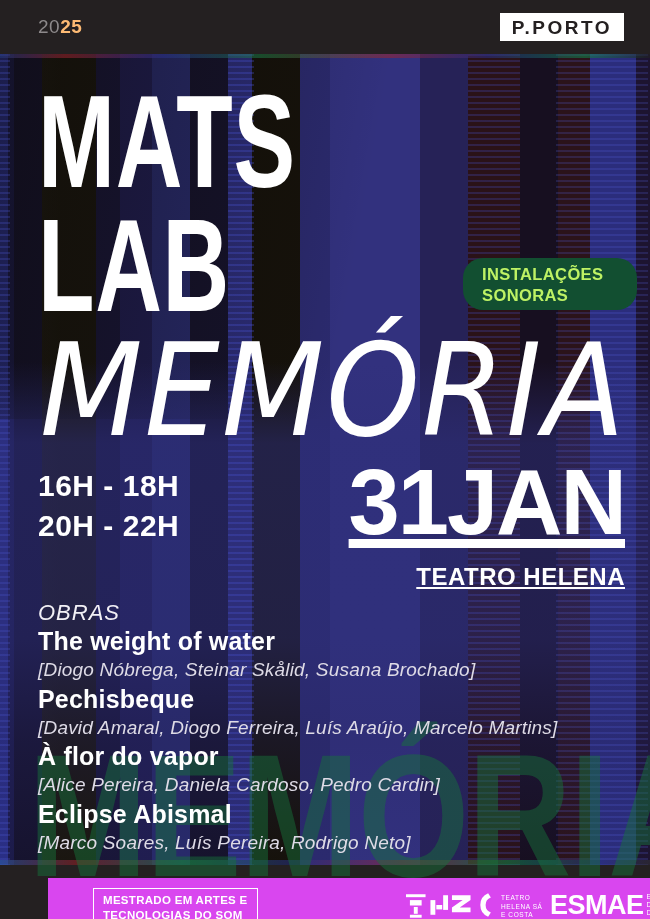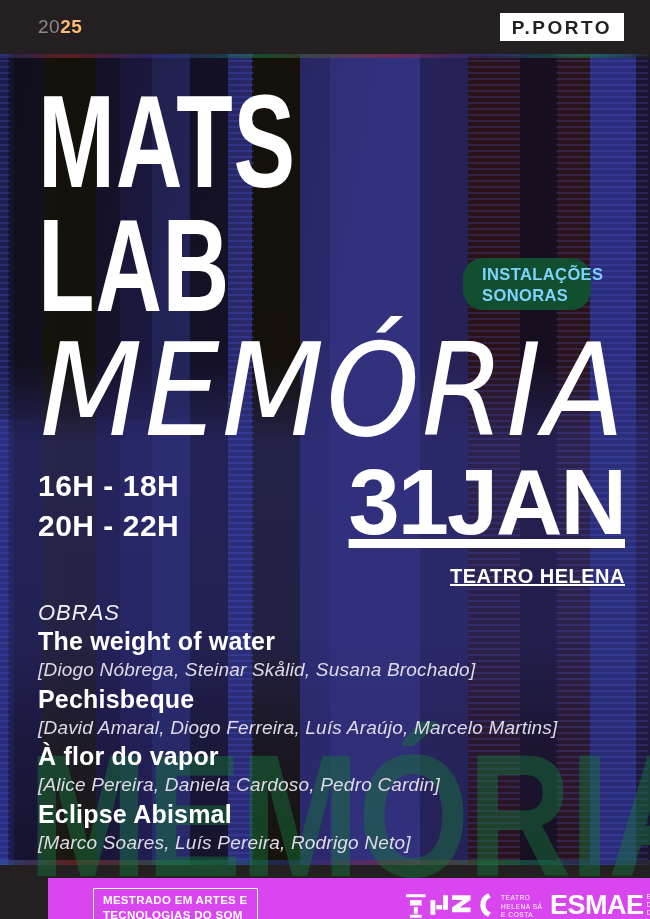--- a/index.html
+++ b/index.html
@@ -112,43 +112,43 @@
   .title-3 {
     position: absolute; left: 40px; top: 327px;
     font-size: 128px; line-height: 1; font-weight: 200; font-style: italic;
     white-space: nowrap; letter-spacing: 2px;
     transform: scaleX(0.93); transform-origin: 0 0;
     font-family: "DejaVu Sans", "Liberation Sans", sans-serif;
   }
 
   .badge {
     position: absolute; left: 463px; top: 258px;
-    width: 128px; height: 52px; border-radius: 20px;
+    width: 174px; height: 52px; border-radius: 20px;
     background: #124f31;
     padding: 6px 0 0 19px;
     font-size: 16.5px; font-weight: 700; line-height: 20.5px;
-    letter-spacing: 0.4px; color: #7dd3fc;
+    letter-spacing: 0.4px; color: #bef264;
   }
   .badge span { display: block; }
 
   .times {
     position: absolute; left: 38px; top: 466px;
     font-size: 30px; font-weight: 700; line-height: 40px;
     letter-spacing: 0.5px; color: #fff;
   }
 
   .dateblock {
     position: absolute; right: 25px; top: 456px; text-align: right; text-decoration: underline;
   }
   .date-big {
     font-size: 92px; line-height: 1; font-weight: 800; letter-spacing: -2px;
     color: #fff;
   }
   .venue-line {
-    font-size: 20px; font-weight: 700; line-height: 37px; letter-spacing: 0.5px;
+    font-size: 24px; font-weight: 700; line-height: 37px; letter-spacing: 0.5px;
     color: #fff;
   }
   .venue-1 { margin-top: 10px; }
 
   .obras { position: absolute; left: 38px; top: 600px; }
   .obras-heading {
     font-size: 22px; font-style: italic; font-weight: 400;
     letter-spacing: 1px; line-height: 26px; color: #f2f0f5;
   }
   .work-title {

